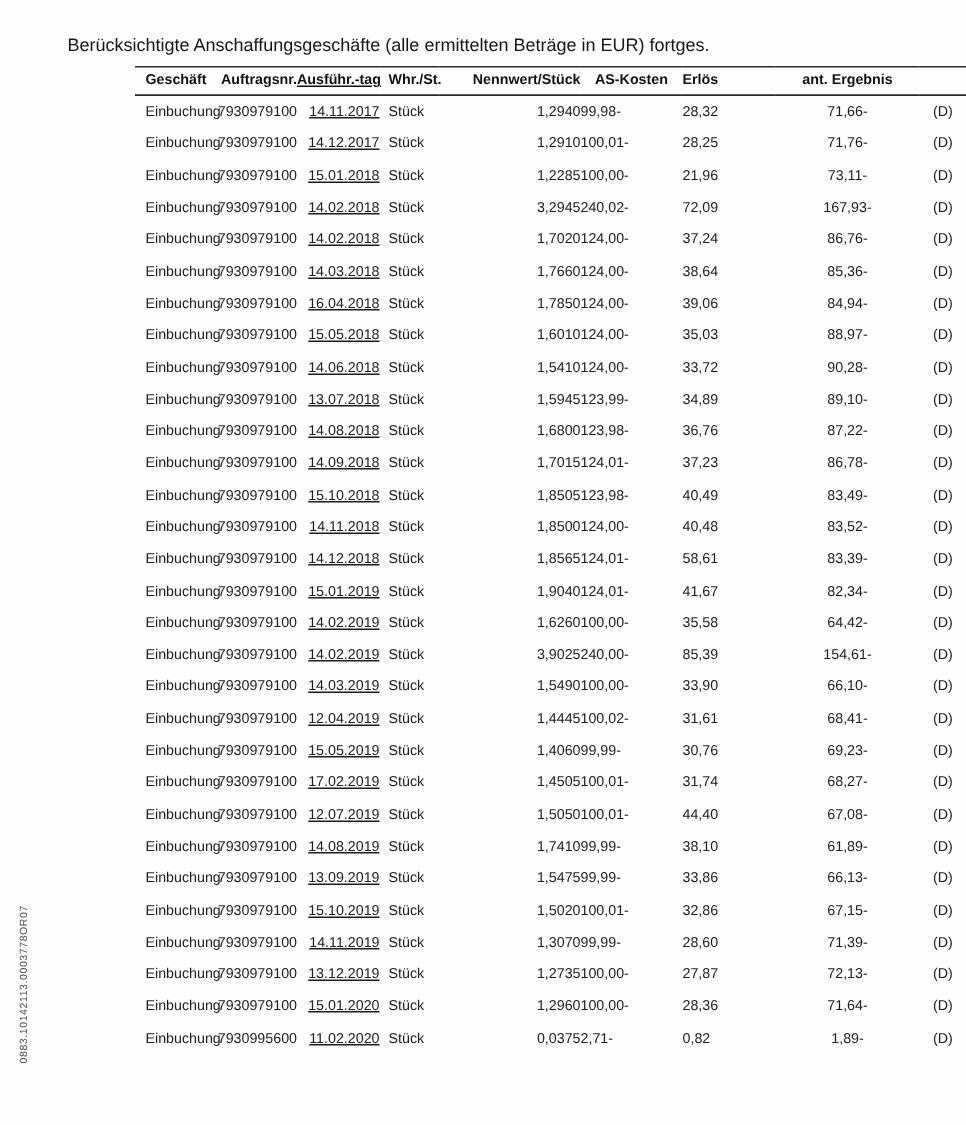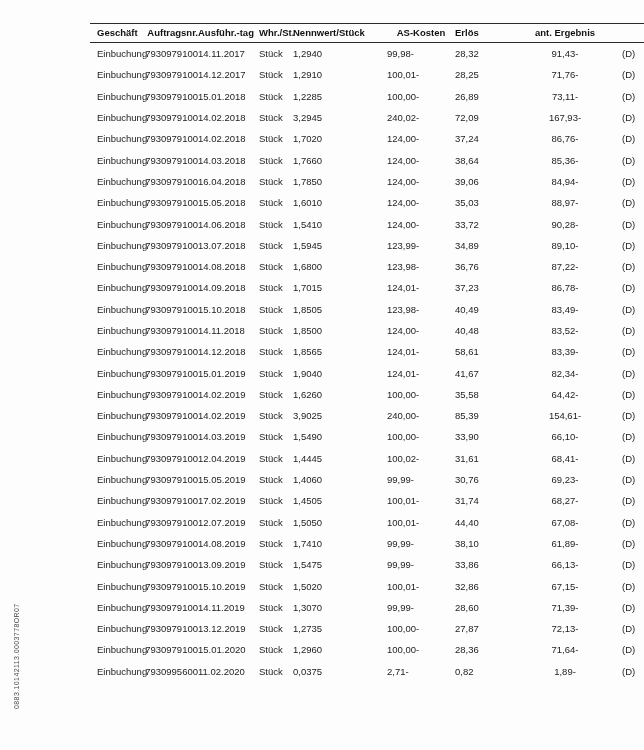--- a/index.html
+++ b/index.html
@@ -58,37 +58,38 @@
   }
   table.tx tbody td {
     height: 21.3px;
     padding: 0;
     vertical-align: middle;
     white-space: nowrap;
     color: #1c1c1c;
   }
   .c0 { text-align: left;  padding-left: 7px !important; }
   .c1 { text-align: right; }
-  .c2 { text-align: left; }
+  .c2 { text-align: right; text-decoration: underline; }
   .c3 { text-align: left;  padding-left: 6px !important; }
-  .c4 { text-align: left; }
+  .c4 { text-align: right; }
   .c5 { }
   .c6 { text-align: left; }
   .c7 { text-align: center; }
   .c8 { text-align: left;  padding-left: 9px !important; }
 </style>
 </head>
 <body>
 
 <div class="page">
 
   <div class="side-code">0883.10142113.0003778OR07</div>
 
   <div class="content">
 
+    <p class="title">Berücksichtigte Anschaffungsgeschäfte (alle ermittelten Beträge in EUR) fortges.</p>
 
     <table class="tx">
       <colgroup>
         <col style="width:52px">
         <col style="width:56px">
         <col style="width:55px">
         <col style="width:40px">
         <col style="width:94px">
         <col style="width:68px">
         <col style="width:62px">
@@ -110,21 +111,21 @@
       </thead>
       <tbody>
   <tr>
     <td class="c0">Einbuchung</td>
     <td class="c1">7930979100</td>
     <td class="c2">14.11.2017</td>
     <td class="c3">Stück</td>
     <td class="c4">1,2940</td>
     <td class="c5">99,98-</td>
     <td class="c6">28,32</td>
-    <td class="c7">91,43-</td>
+    <td class="c7">71,66-</td>
     <td class="c8">(D)</td>
   </tr>
 
   <tr>
     <td class="c0">Einbuchung</td>
     <td class="c1">7930979100</td>
     <td class="c2">14.12.2017</td>
     <td class="c3">Stück</td>
     <td class="c4">1,2910</td>
     <td class="c5">100,01-</td>
@@ -133,21 +134,21 @@
     <td class="c8">(D)</td>
   </tr>
 
   <tr>
     <td class="c0">Einbuchung</td>
     <td class="c1">7930979100</td>
     <td class="c2">15.01.2018</td>
     <td class="c3">Stück</td>
     <td class="c4">1,2285</td>
     <td class="c5">100,00-</td>
-    <td class="c6">26,89</td>
+    <td class="c6">21,96</td>
     <td class="c7">73,11-</td>
     <td class="c8">(D)</td>
   </tr>
 
   <tr>
     <td class="c0">Einbuchung</td>
     <td class="c1">7930979100</td>
     <td class="c2">14.02.2018</td>
     <td class="c3">Stück</td>
     <td class="c4">3,2945</td>

